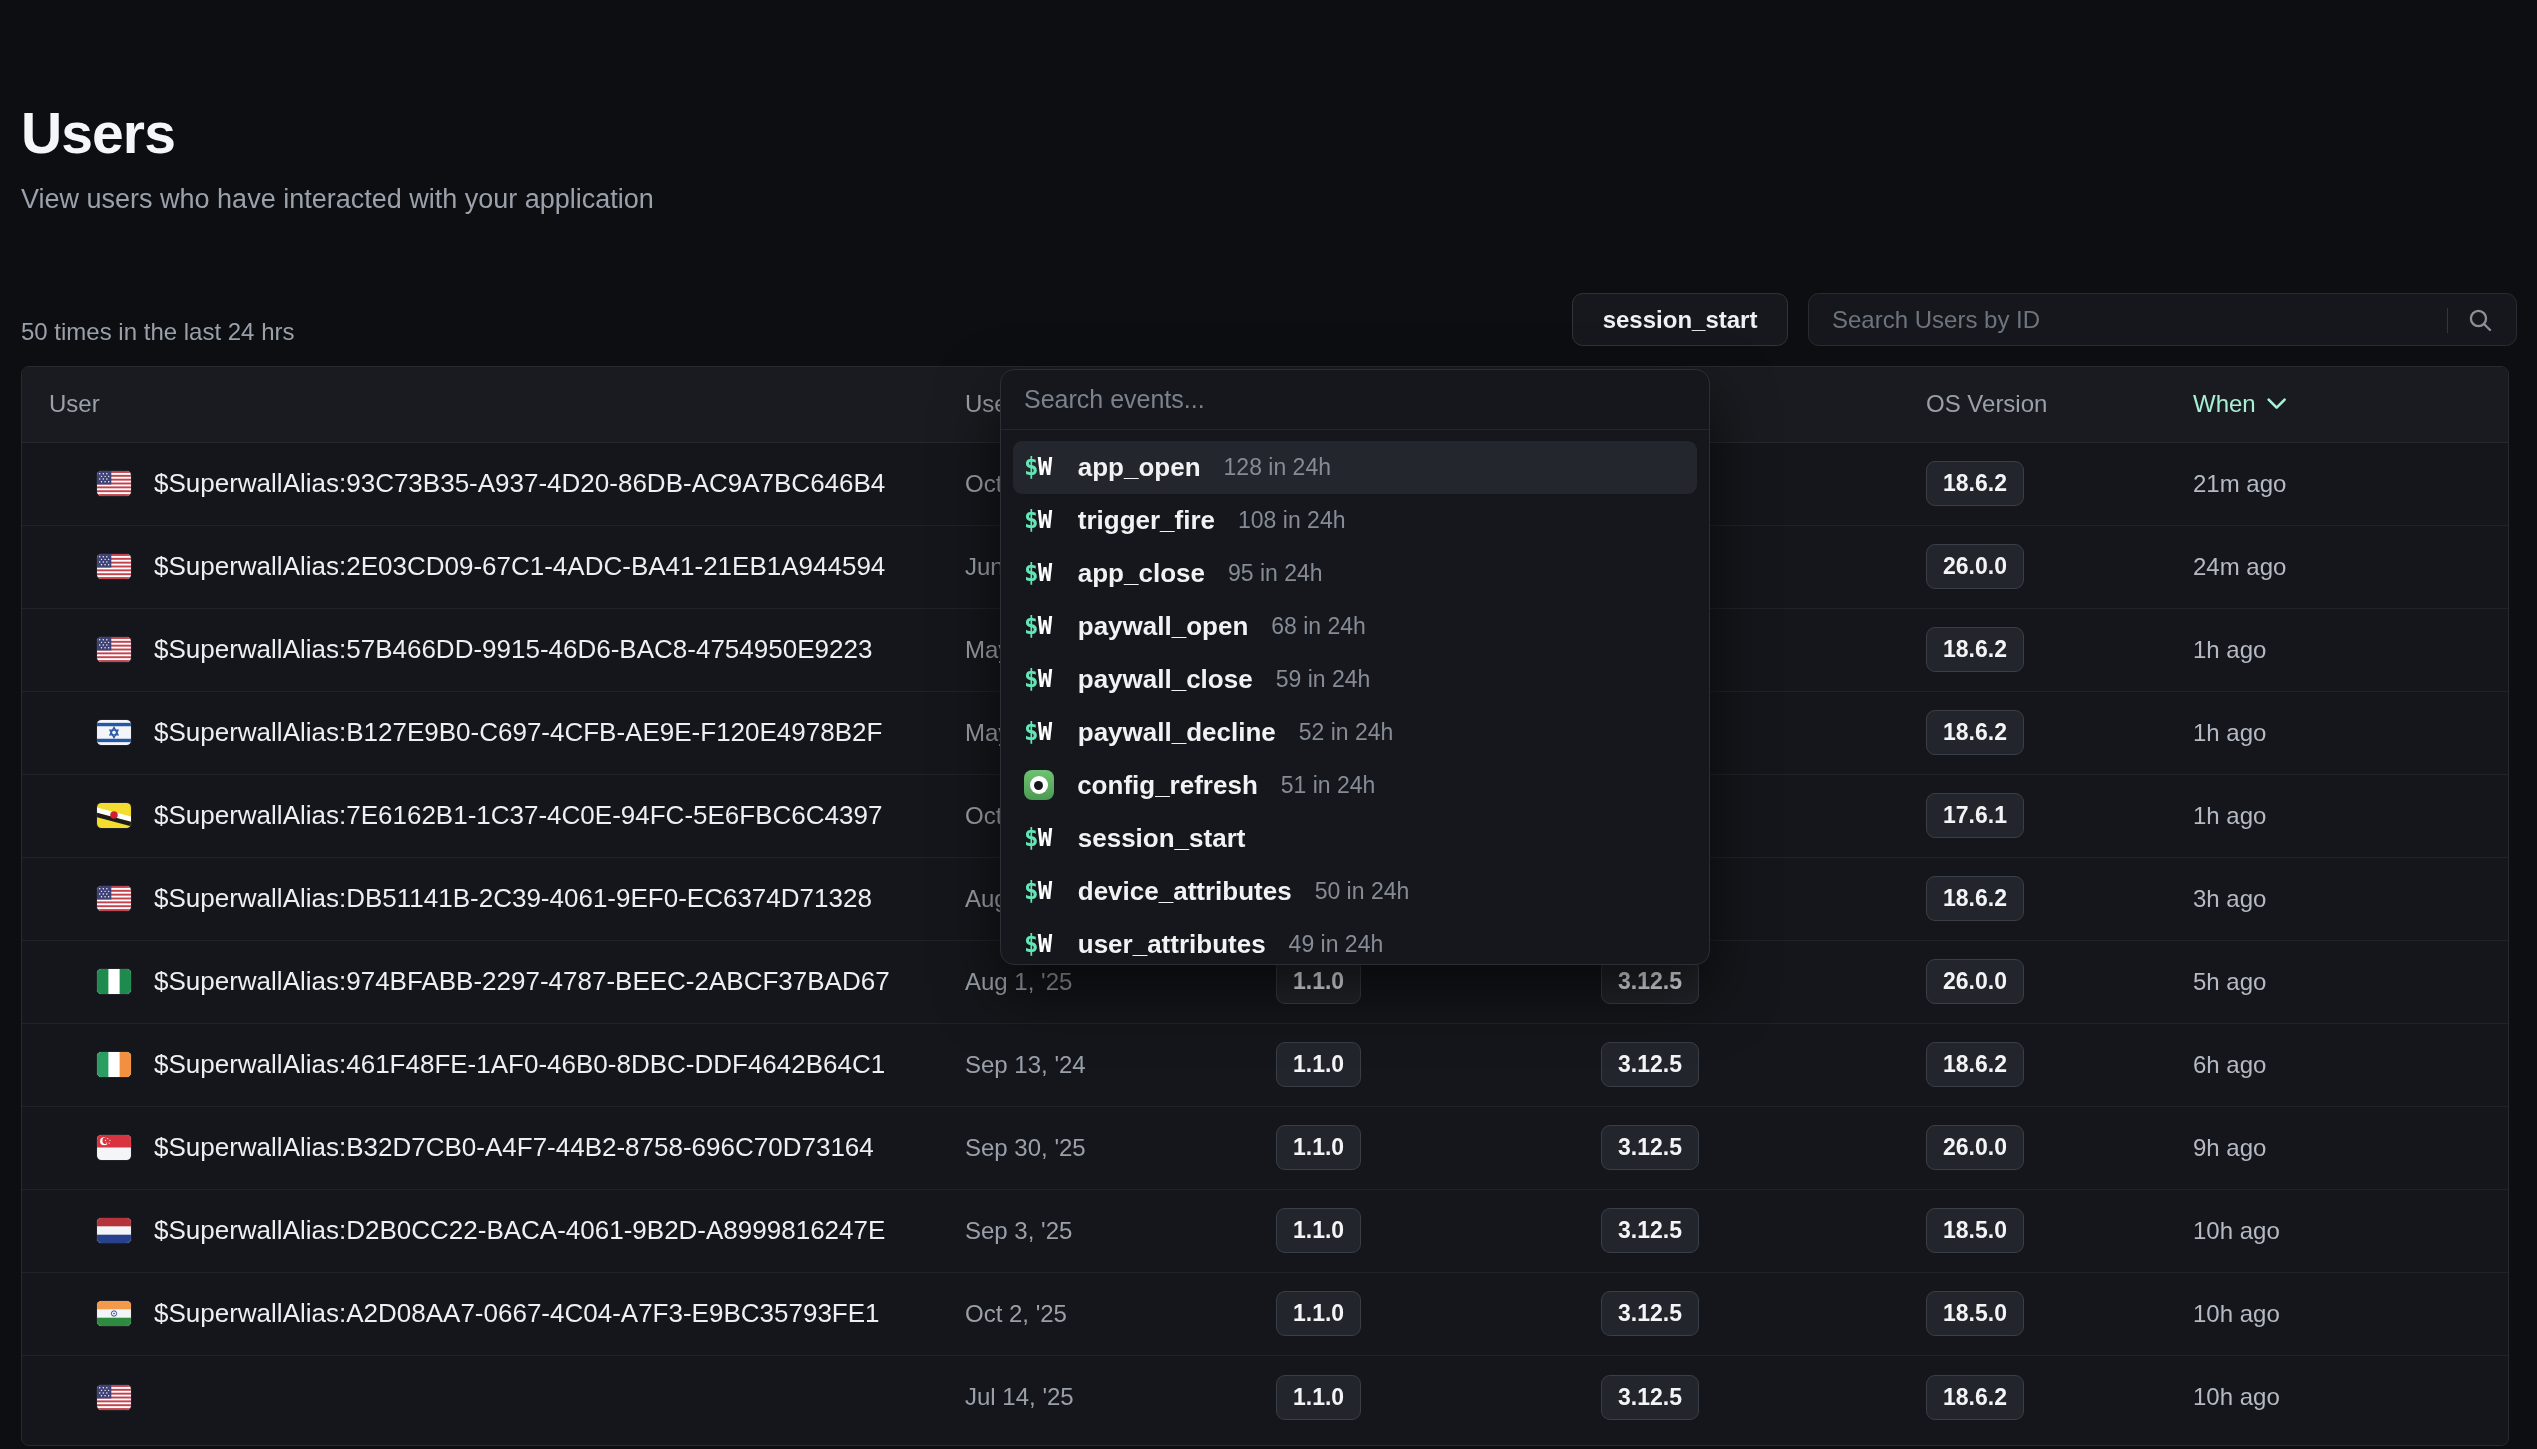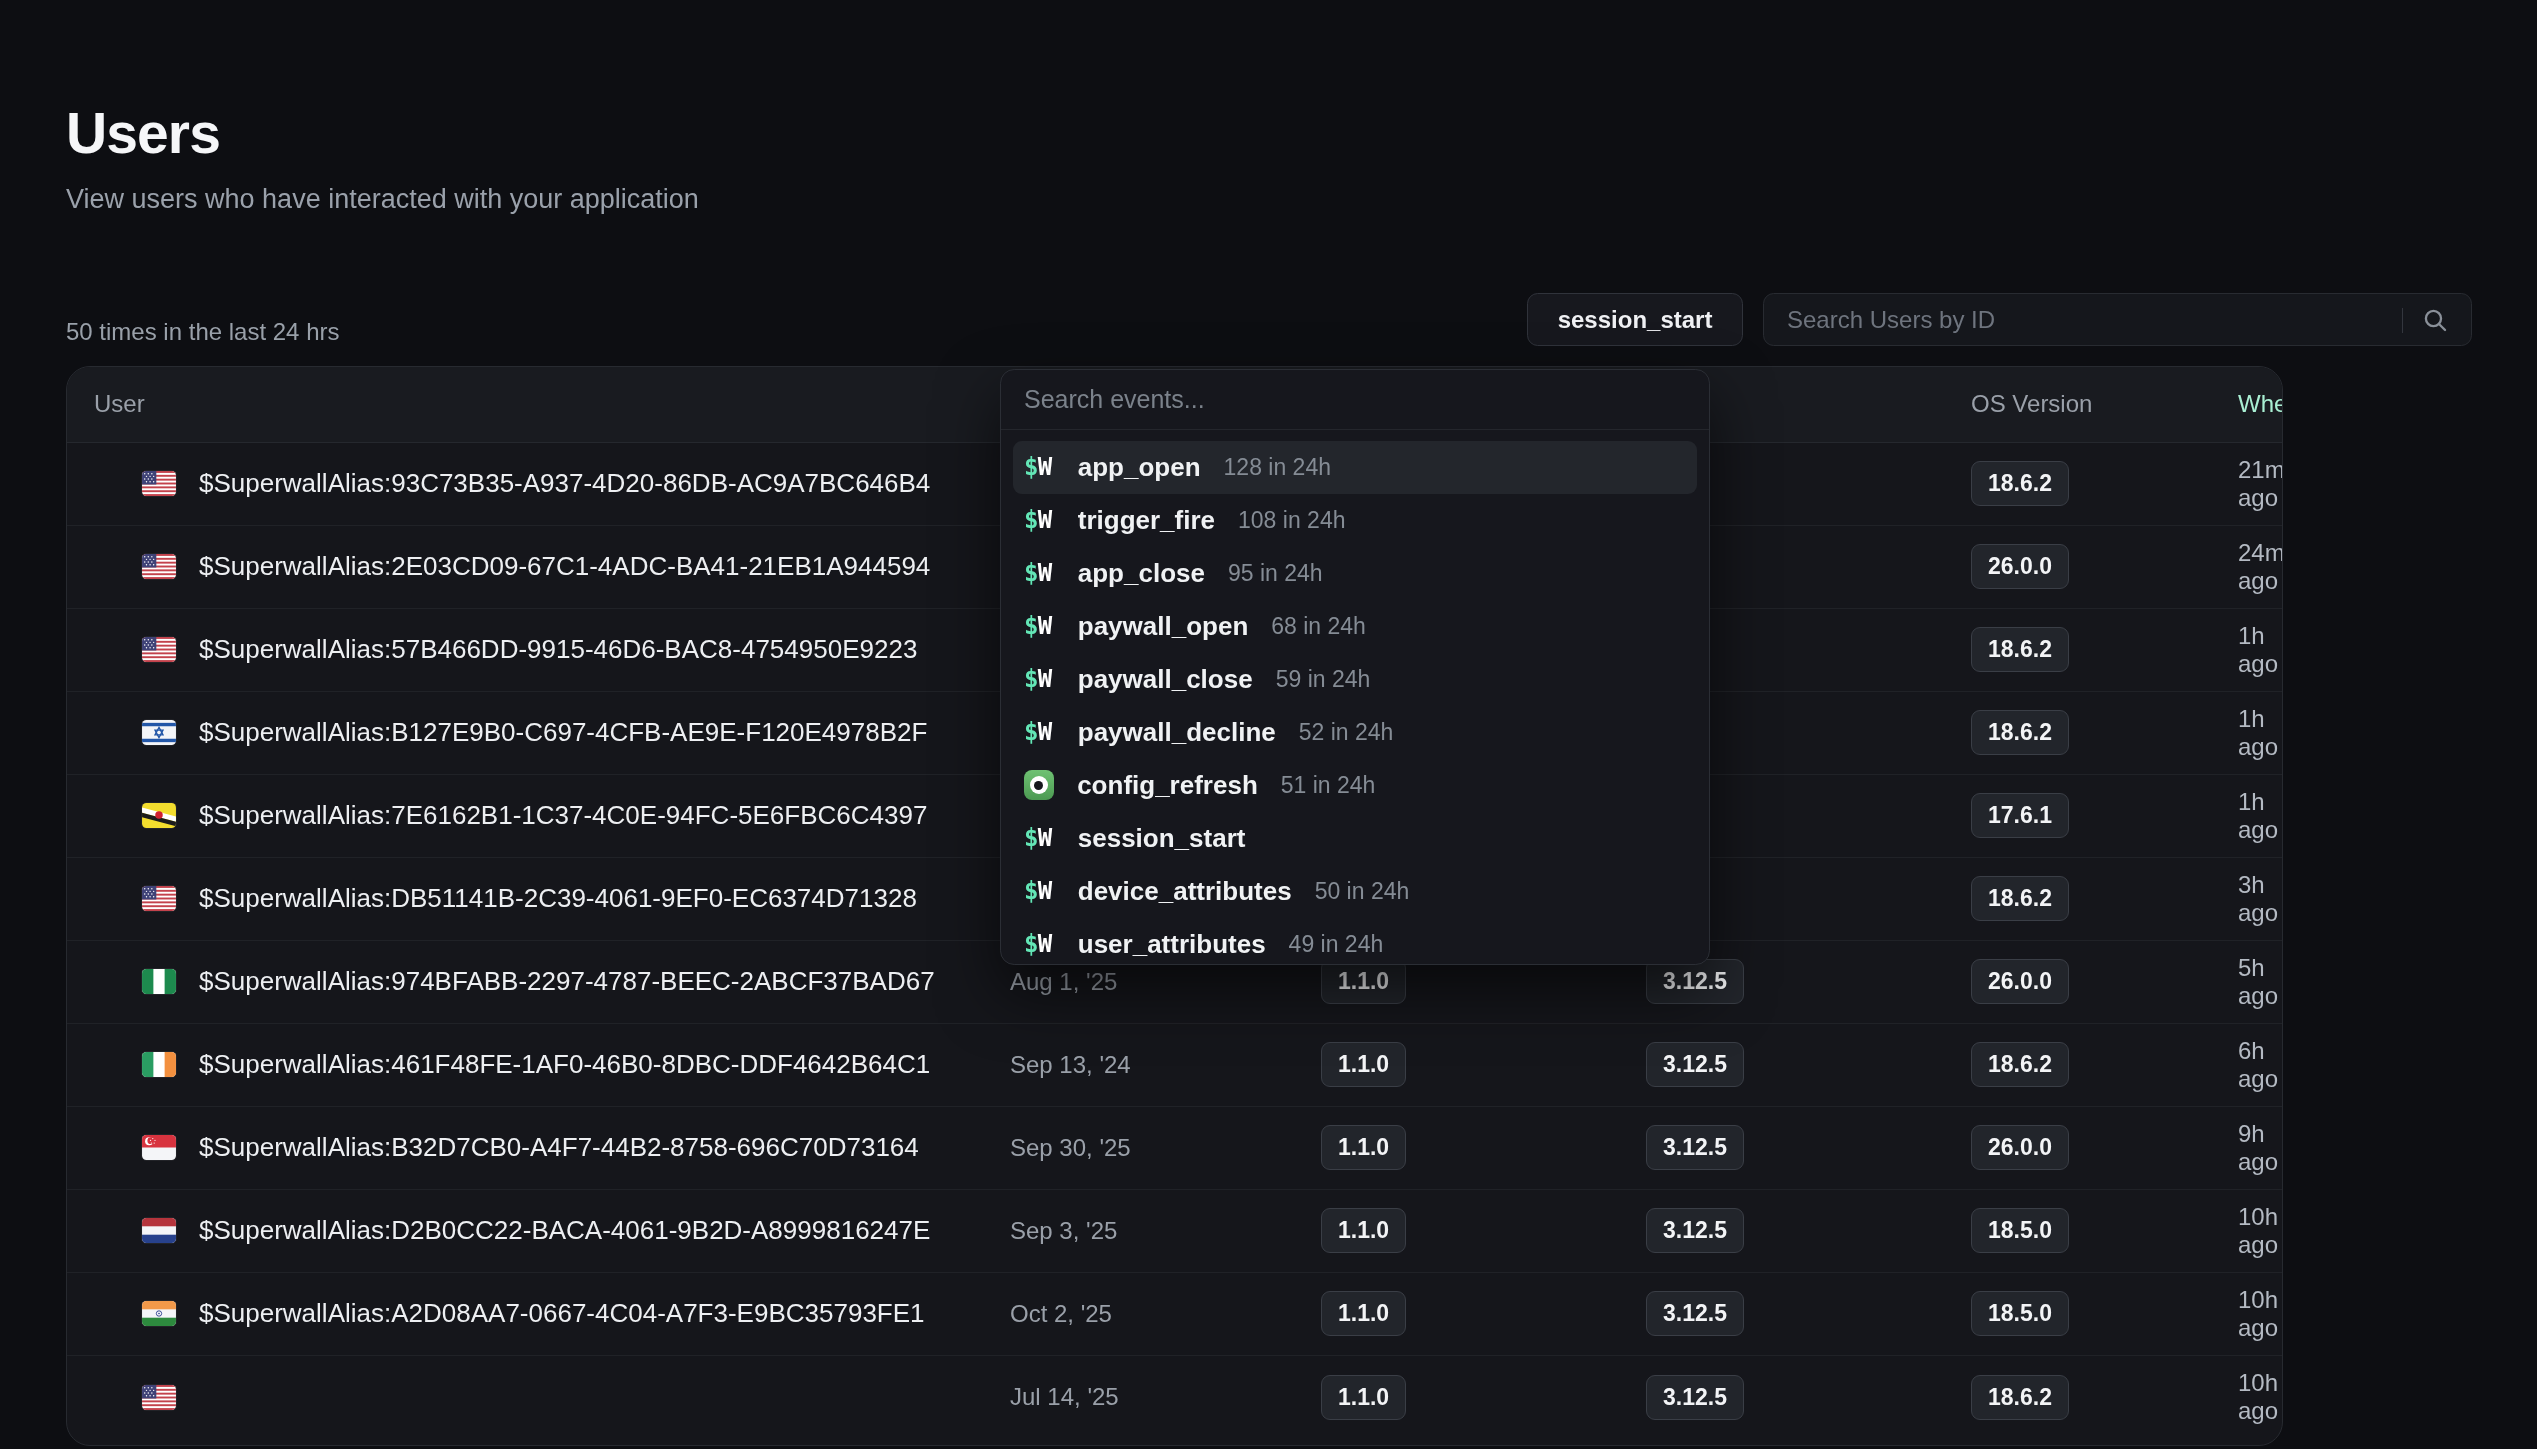--- a/index.html
+++ b/index.html
@@ -3,21 +3,21 @@
 <meta charset="utf-8">
 <style>
   * { margin:0; padding:0; box-sizing:border-box; }
   html,body { width:2538px; height:1449px; overflow:hidden; }
   body {
     background:var(--bg,#0d0e12);
     font-family:"Liberation Sans", sans-serif;
     color:#eceef1;
     position:relative;
   }
-  .page { padding:0 66px; position:relative; width:100%; height:100%; }
+  .page { padding:0 21px; position:relative; width:100%; height:100%; }
 
   
   .h1 { padding-top:100px; font-size:57px; font-weight:700; color:#f5f6f8; letter-spacing:-0.9px; }
   .subtitle { margin-top:18px; font-size:27px; color:#9aa1ab; }
 
   
   .toolbar { margin-top:78px; display:flex; align-items:flex-end; height:53px; }
   .counter { font-size:24px; color:#99a0a9; }
   .toolbar-right { margin-left:auto; display:flex; gap:19.6px; align-items:center; }
   .event-filter-btn {
@@ -35,22 +35,22 @@
     flex:1; height:100%; background:transparent; border:none; outline:none;
     padding:0 89px 0 23px; font-size:24px; color:#d6d9de;
     font-family:"Liberation Sans", sans-serif;
   }
   .search-wrap input::placeholder { color:#6e747e; }
   .search-divider { position:absolute; right:68px; top:14.2px; width:0.9px; height:25px; background:#33363e; }
   .search-icon { position:absolute; right:21.3px; top:12.4px; width:28.5px; height:28.5px; }
 
   
   .table {
-    margin-top:19.6px; width:2217px; height:1080px;
-    background:#15161b; border:0.9px solid #272a30; border-radius:24px;
+    margin-top:19.6px; width:2488px; height:1080px;
+    background:#15161b; border:0.9px solid #272a30; border-radius:8px;
     overflow:hidden; position:relative;
   }
   .thead {
     display:grid; grid-template-columns:916px 311px 325px 325px 267px 1fr;
     align-items:center; height:76px; padding:0 27px;
     background:#191b20; border-bottom:0.9px solid #25282e;
     font-size:24px; color:#9aa0a9;
   }
   .th-when { color:var(--mint,#a9efd3); display:flex; align-items:center; gap:10.7px; cursor:pointer; }
   .row {

